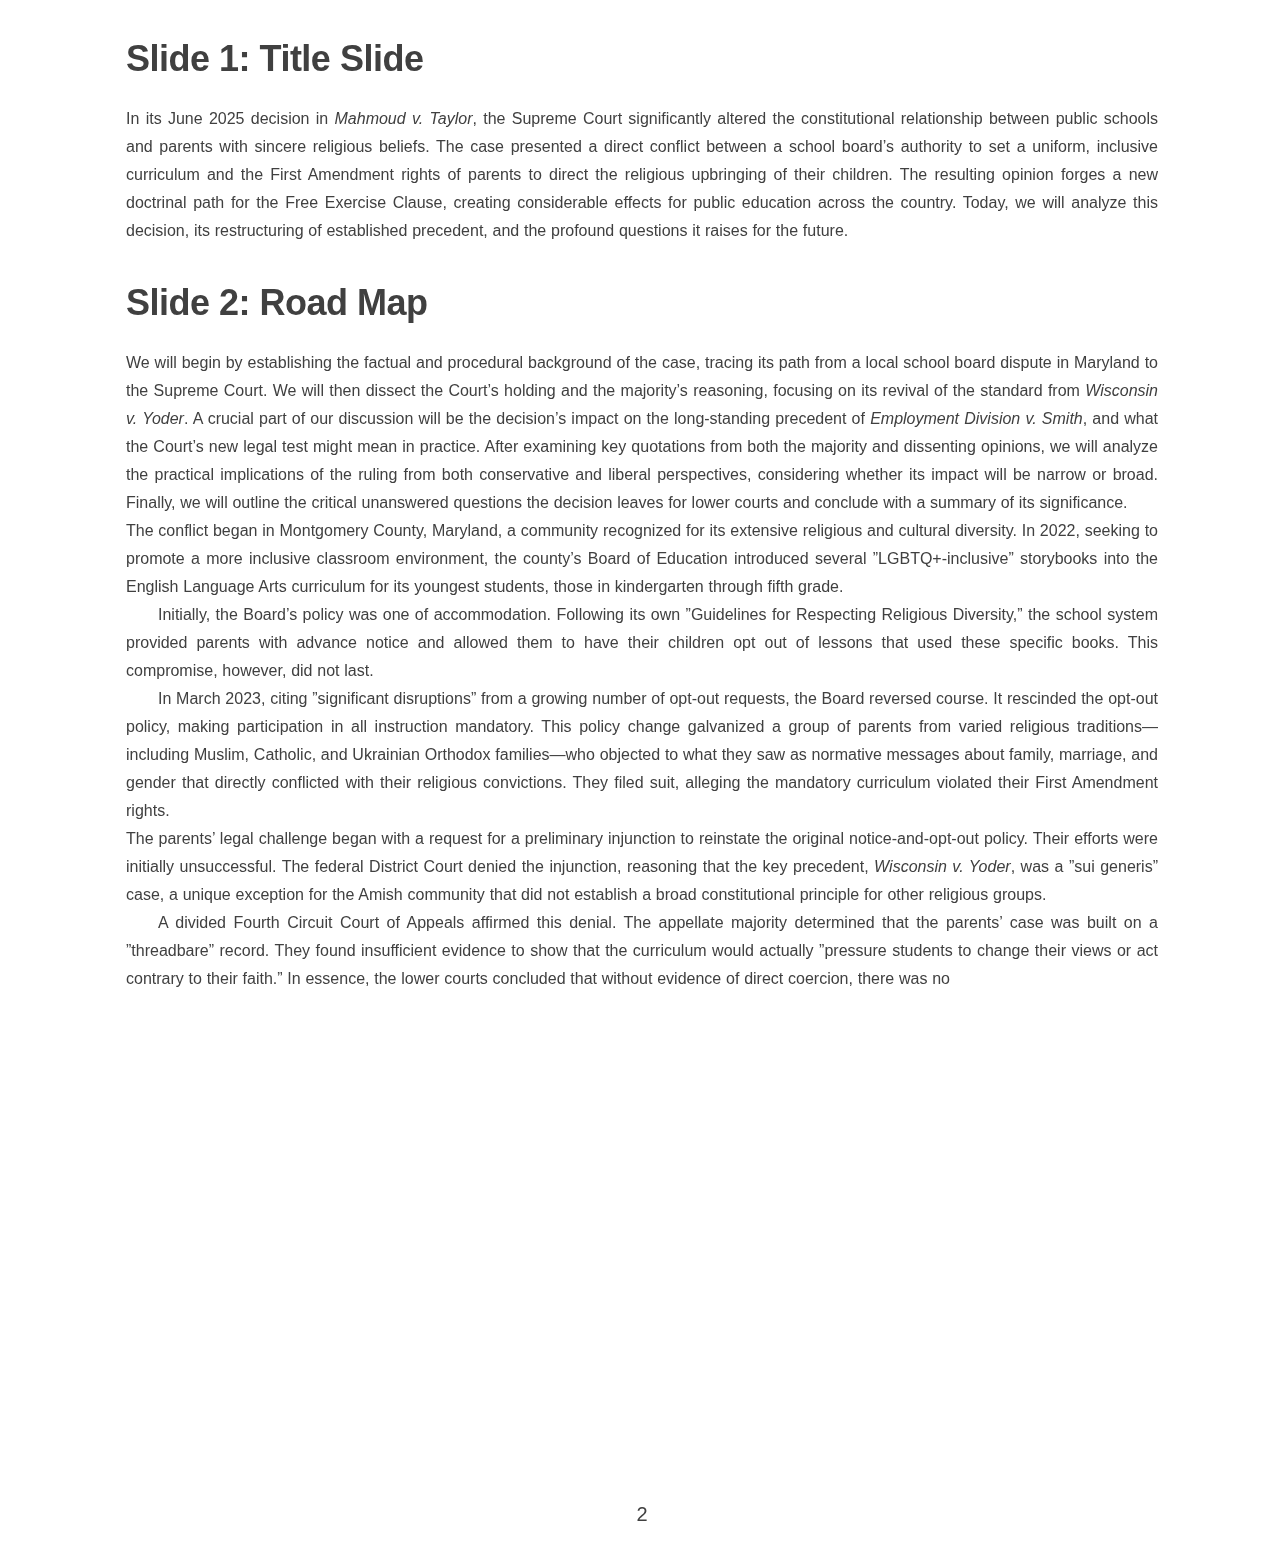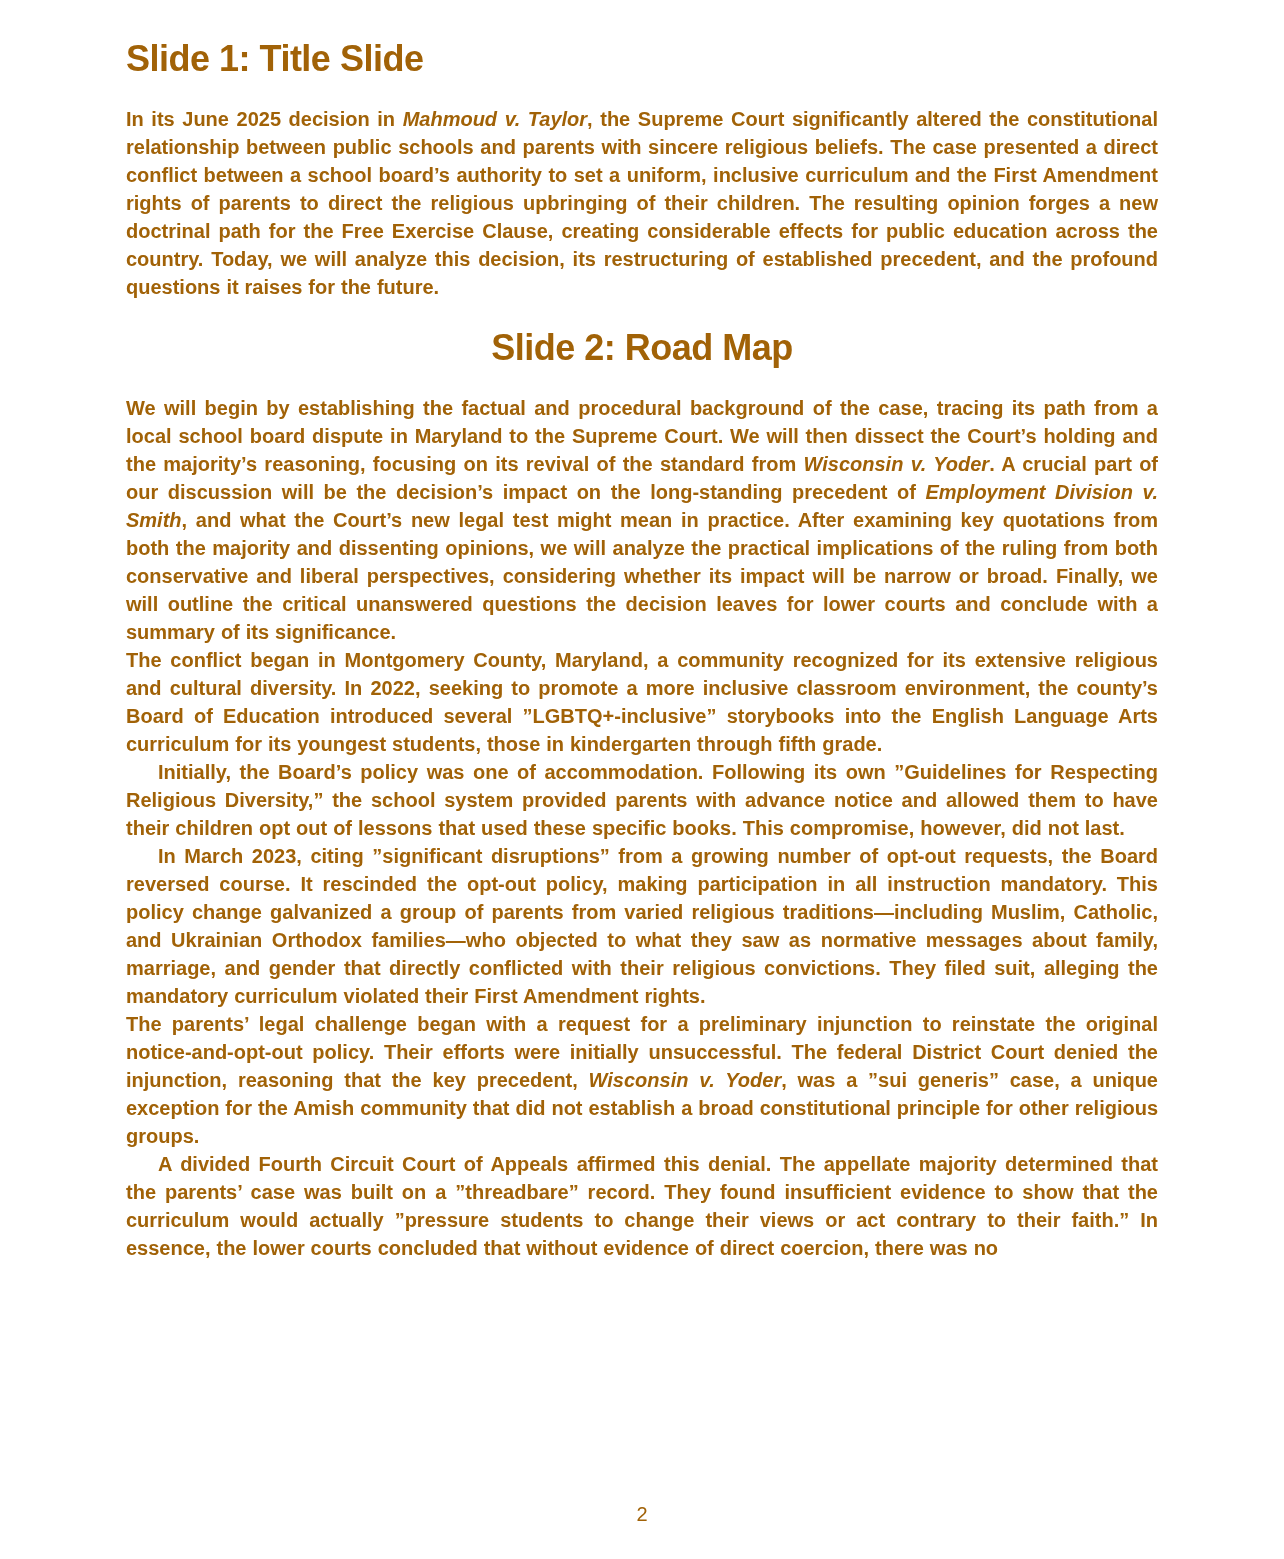--- a/index.html
+++ b/index.html
@@ -8,43 +8,41 @@
     background: #ffffff;
   }
   .page {
     position: relative;
     width: 1284px;
     height: 1559px;
     background: #ffffff;
     box-sizing: border-box;
     padding: 37px 126px 0 126px;
     font-family: "Liberation Sans", sans-serif;
-    color: #a16207;
+    color: #404040;
     overflow: hidden;
   }
   h1.section-heading {
     font-size: 36px;
     line-height: 1.2;
     font-weight: 700;
     letter-spacing: -0.5px;
     margin: 0 0 25px 0;
   }
   section + section h1.section-heading {
-    margin-top: 25px;
-    text-align: center;
+    margin-top: 36px;
   }
   p.para {
-    font-size: 20px;
+    font-size: 16px;
     line-height: 28px;
     margin: 0;
     text-align: justify;
     hyphens: auto;
     -webkit-hyphens: auto;
     word-spacing: 0.02em;
-    font-weight: bold;
   }
   p.para.indent {
     text-indent: 32px;
   }
   p.para i {
     font-style: italic;
   }
   .page-number {
     position: absolute;
     left: 126px;

